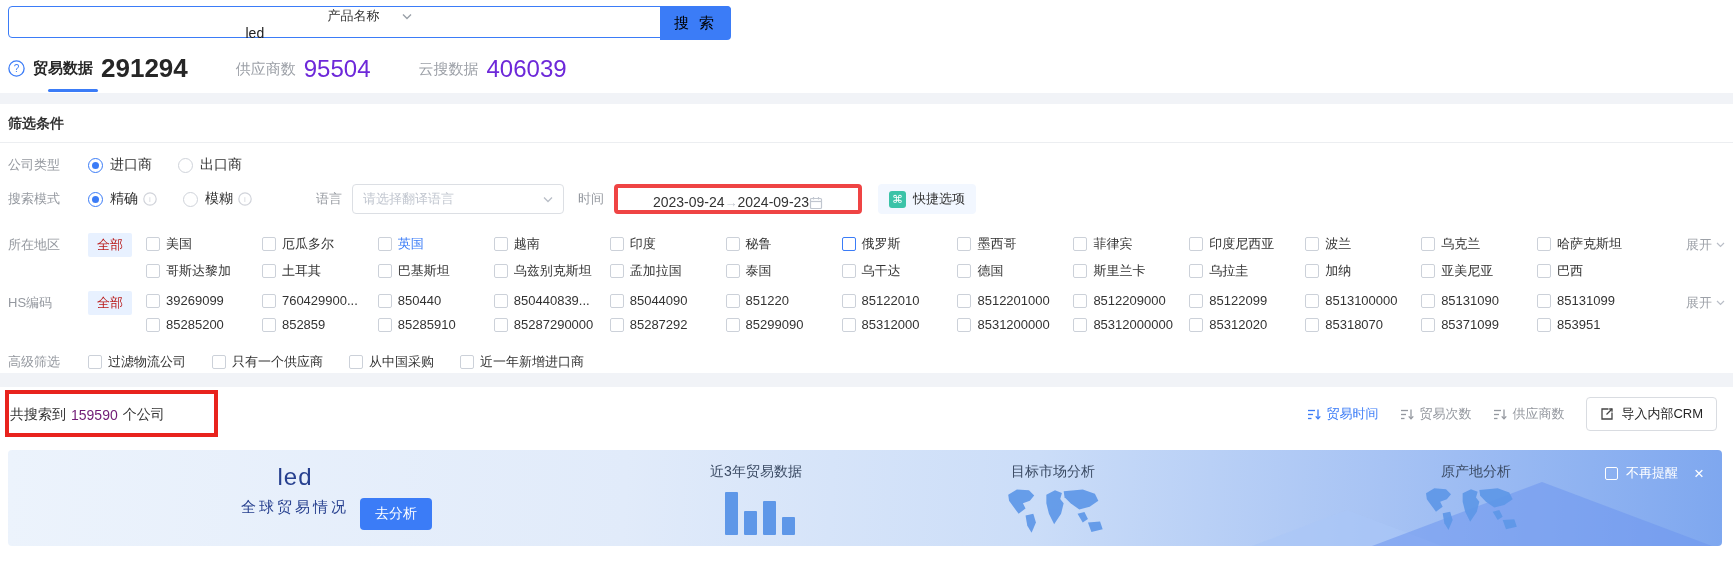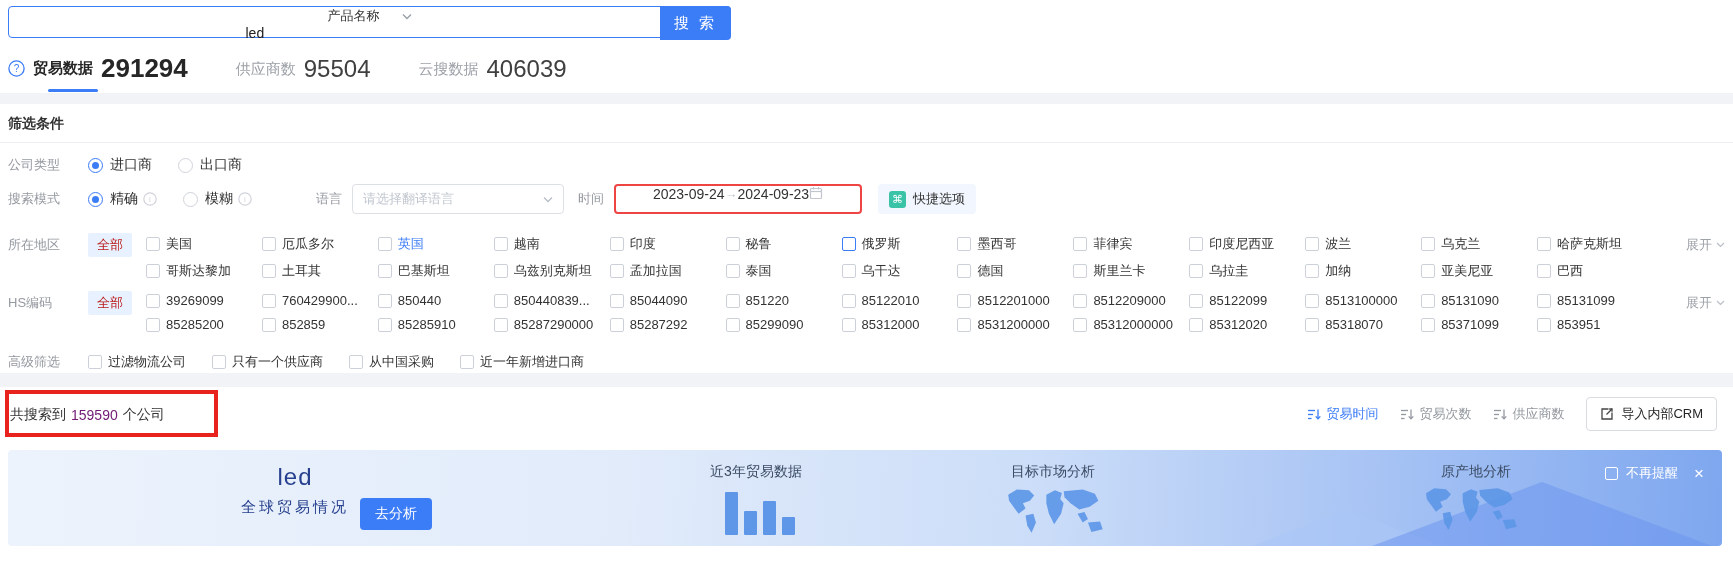--- a/index.html
+++ b/index.html
@@ -22,33 +22,33 @@
   }
   .search-cat { display:flex; align-items:center; gap:22px; padding:0 14px 0 14px; cursor:pointer; color:#333; font-size:13px; }
   .v-div { width:1px; height:16px; background:#e3e6ea; }
   .search-input {
     flex:1; border:none; outline:none; font-size:14px; color:#222;
     padding:0 80px 0 13px; background:transparent; height:100%;
     font-family:"Liberation Sans", sans-serif;
   }
   .search-btn {
     position:absolute; right:-1px; top:-1px; width:71px; height:34px;
-    background:#3b7cf7; color:#ffffff; font-size:15px; letter-spacing:3px;
+    background:#3b7cf7; color:#000000; font-size:15px; letter-spacing:3px;
     border:none; border-radius:0 4px 4px 0; cursor:pointer;
     display:flex; align-items:center; justify-content:center;
     font-family:"Liberation Sans", sans-serif;
   }
 
   
   .tabs { position:absolute; left:8px; top:46px; display:flex; align-items:flex-end; gap:48px; height:46px; }
   .tab { position:relative; display:flex; align-items:center; gap:8px; padding-bottom:11px; cursor:pointer; }
   .tab .t-label { font-size:15px; font-weight:700; color:#262626; }
   .tab .t-count { font-size:26px; font-weight:700; color:#262626; line-height:1; }
   .tab.inactive .t-label { color:#9da1a8; font-weight:400; }
-  .tab.inactive .t-count { color:#404040; font-weight:400; font-size:24px; }
+  .tab.inactive .t-count { color:#6d28d9; font-weight:400; font-size:24px; }
   .tab.active::after { content:""; position:absolute; left:40px; bottom:0; width:50px; height:3px; background:#3b7cf7; border-radius:2px; }
 
   .band { position:absolute; left:0; width:1733px; background:#f1f3f7; }
   #band1 { top:93px; height:11px; }
   #band2 { top:373px; height:14px; }
 
   
   .f-title { position:absolute; left:8px; top:115px; font-size:14px; font-weight:700; color:#333; }
   .f-divider { position:absolute; left:0; top:142px; width:1733px; border-top:1px solid #eceef1; }
   .f-row { position:absolute; left:8px; display:flex; align-items:center; }
@@ -68,22 +68,22 @@
   .info-ic { margin-left:-2px; opacity:.85; }
 
   .mode-label { color:#94989f; margin:0 10px 0 14px; }
   .lang-select {
     width:212px; height:30px; border:1px solid #dcdfe4; border-radius:4px;
     display:flex; align-items:center; justify-content:space-between;
     padding:0 10px; cursor:pointer; background:#fff;
   }
   .lang-select .ph { color:#c1c6cf; font-size:13px; }
   .date-box {
-    width:248px; height:30px; border:2px solid #ef4444; border-radius:4px;
-    display:flex; align-items:flex-start; justify-content:center; 
+    width:248px; height:30px; border:4px solid #ef4444; border-radius:4px;
+    display:flex; align-items:flex-end; justify-content:center; 
     background:#fff; font-size:14px; color:#333; cursor:pointer;
   }
   .date-arrow { color:#c1c6cf; font-size:13px; }
   .quick-chip {
     margin-left:16px; display:flex; align-items:center; gap:7px;
     background:#f2f7ff; border-radius:4px; padding:6px 11px; cursor:pointer;
     color:#333; font-size:13px;
   }
   .cmd-ic {
     width:17px; height:17px; border-radius:3px; background:#3bc3a8; color:#fff;

